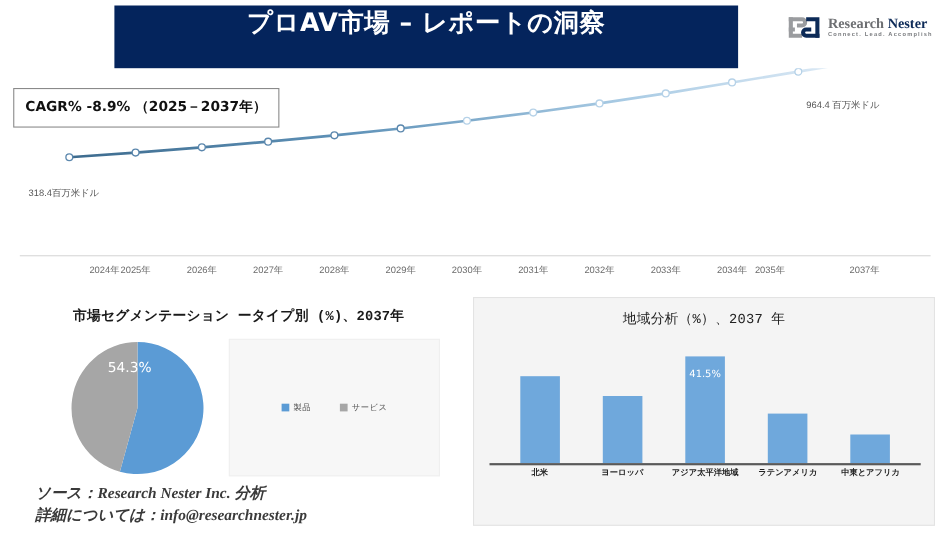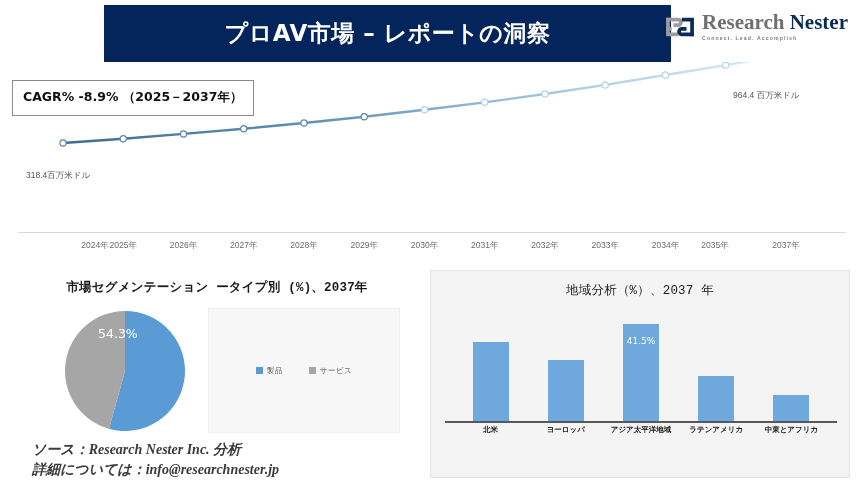--- a/index.html
+++ b/index.html
@@ -11,34 +11,34 @@
     overflow:hidden;
     position:relative;
     color:#222;
   }
   .page{position:relative;width:862px;height:485px;background:#fff;}
 
   
   .header-band{
     position:absolute;left:104px;top:5px;width:567px;height:57px;
     background:#04245c;
-    display:flex;align-items:center;justify-content:center;
+    display:flex;align-items:flex-start;justify-content:center;
   }
   .header-title{
     color:#ffffff;font-size:23px;font-weight:700;letter-spacing:.5px;
     font-family:"DejaVu Sans","Liberation Sans",sans-serif;
     white-space:nowrap;
   }
   .logo{
     position:absolute;right:14px;top:12px;
     display:flex;align-items:center;gap:6px;
   }
   .logo-mark{width:32px;height:26px;flex:none;}
   .logo-text{display:flex;flex-direction:column;line-height:1;}
-  .logo-main{font-size:21px;font-weight:700;color:#6d6f72;white-space:nowrap;
+  .logo-main{font-size:13px;font-weight:700;color:#6d6f72;white-space:nowrap;
     font-family:"Liberation Serif","DejaVu Serif",serif;}
   .logo-main b{color:#0c2a57;}
   .logo-sub{font-size:5.2px;color:#7b7d80;letter-spacing:1.1px;margin-top:3px;white-space:nowrap;font-weight:700;}
 
   
   .value-box{
     position:absolute;left:12px;top:80px;width:242px;
     border:1px solid #8a8a8a;background:#fff;
     padding:8px 10px 9px 10px;box-sizing:border-box;
   }
@@ -184,21 +184,21 @@
       <span style="left: 123.25px;">2025年</span>
       <span style="left: 183.5px;">2026年</span>
       <span style="left: 243.75px;">2027年</span>
       <span style="left: 304px;">2028年</span>
       <span style="left: 364.25px;">2029年</span>
       <span style="left: 424.5px;">2030年</span>
       <span style="left: 484.75px;">2031年</span>
       <span style="left: 545px;">2032年</span>
       <span style="left: 605.25px;">2033年</span>
       <span style="left: 665.5px;">2034年</span>
-      <span style="left: 715px;">2035年</span>
+      <span style="left: 700px;">2035年</span>
       <span style="left: 786px;">2037年</span>
     </div>
 
   <div class="panel-left">
     <div class="panel-title">市場セグメンテーション ータイプ別 (%)、2037年</div>
 
     <div class="pie-wrap">
       <svg width="130" height="130" viewBox="0 0 130 130" aria-hidden="true">
         <circle cx="65" cy="65" r="60" fill="#ffffff"></circle>
         <path id="pie-slice-a" d="M 65 65 L 65 5 A 60 60 0 1 1 48.98588064077748 122.82342069740059 Z" fill="#5b9bd5"></path>

